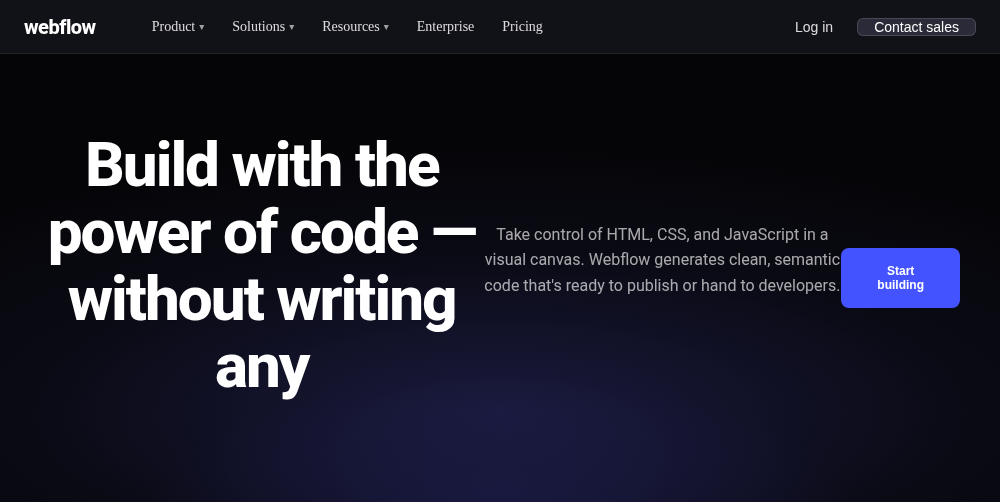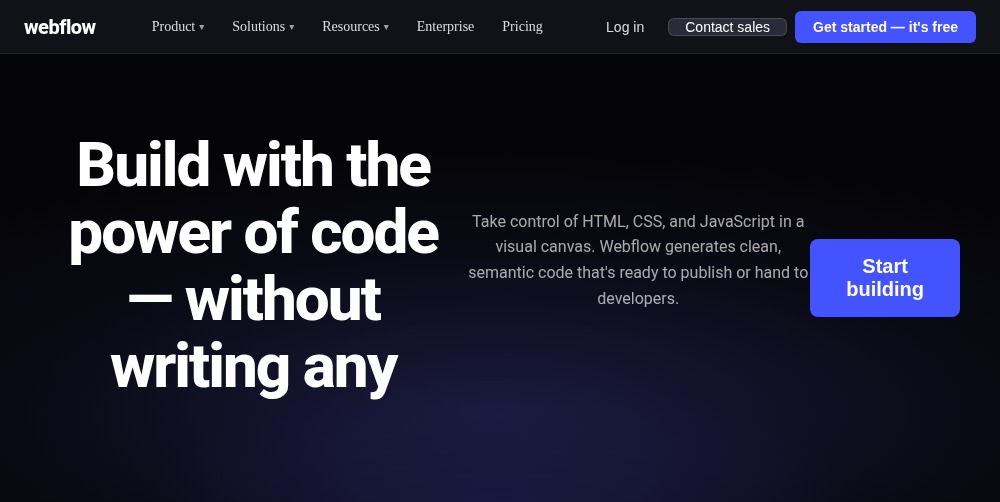--- a/index.html
+++ b/index.html
@@ -145,21 +145,21 @@
       max-width: 560px;
       line-height: 1.6;
       margin-bottom: 36px;
       position: relative;
       z-index: 1;
     }
 
     .btn-start-building {
       display: inline-block;
       padding: 16px 36px;
-      font-size: 20px;
+      font-size: 12px;
       font-weight: 600;
       color: #fff;
       background: #4353ff;
       border: none;
       border-radius: 8px;
       cursor: pointer;
       position: relative;
       z-index: 1;
     }
   </style>
@@ -186,21 +186,20 @@
       <span>Enterprise</span>
     </div>
     <div class="nav-link">
       <span>Pricing</span>
     </div>
   </div>
 
   <div class="nav-right">
     <button class="btn-log-in">Log in</button>
     <button class="btn-contact">Contact sales</button>
-    <button class="btn-get-started">Get started — it's free</button>
   </div>
 </nav>
 
 <section class="hero">
   <h1 class="hero-title">Build with the power of code — without writing any</h1>
   <p class="hero-subtitle">Take control of HTML, CSS, and JavaScript in a visual canvas. Webflow generates clean, semantic code that's ready to publish or hand to developers.</p>
   <button class="btn-start-building">Start building</button>
 </section>
 
 </body></html>

